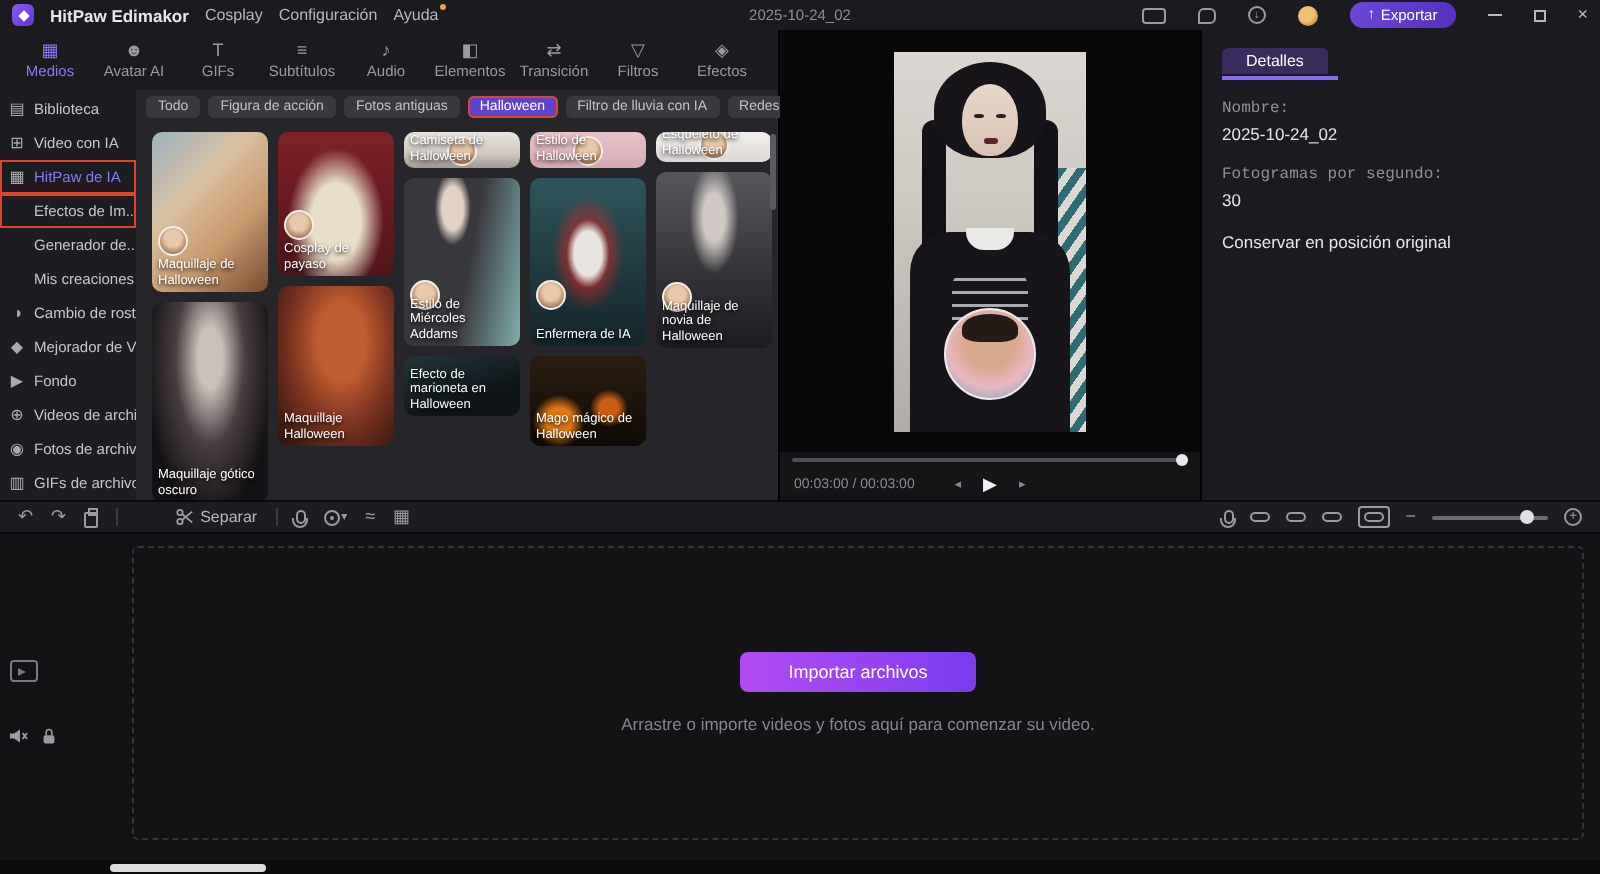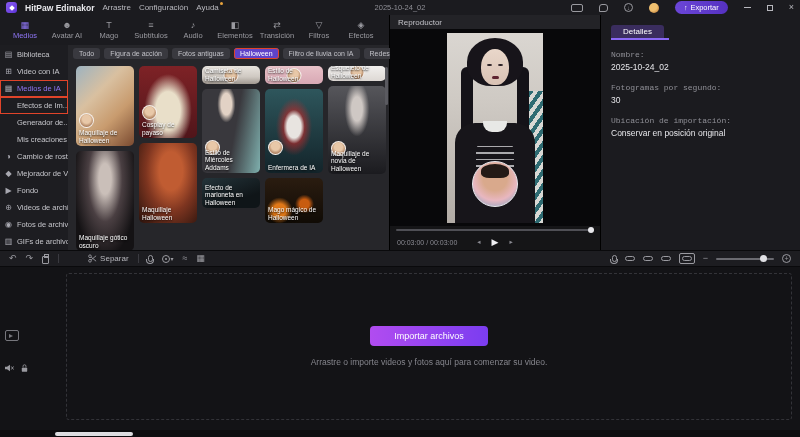--- a/index.html
+++ b/index.html
@@ -141,21 +141,21 @@
 </head>
 <body>
 
 <div id="app">
 
   <div class="titlebar">
     <span class="logo">
         <i></i>
       </span>
     <span class="app-name">HitPaw Edimakor</span>
-    <span class="menu">Arrastre</span>
+    <span class="menu">Cosplay</span>
     <span class="menu">Configuración</span>
     <span class="menu"><span>Ayuda</span><span class="dot"></span></span>
     <span class="tb-title">2025-10-24_02</span>
     <div class="tb-right">
       <span class="kb-ic"></span>
       <span class="bub-ic"></span>
       <span class="dl-ic">↓</span>
       <span class="user-ava"></span>
       <span class="export-btn">
           <span class="up">↑</span>
@@ -174,21 +174,21 @@
         <div class="tab active">
             <span class="ticon">▦</span>
             <span>Medios</span>
           </div>
         <div class="tab">
             <span class="ticon">☻</span>
             <span>Avatar AI</span>
           </div>
         <div class="tab">
             <span class="ticon">T</span>
-            <span>Mago</span>
+            <span>GIFs</span>
           </div>
         <div class="tab">
             <span class="ticon">≡</span>
             <span>Subtítulos</span>
           </div>
         <div class="tab">
             <span class="ticon">♪</span>
             <span>Audio</span>
           </div>
         <div class="tab">
@@ -214,21 +214,21 @@
           <div class="side-item">
               <span class="sicon">▤</span>
               <span>Biblioteca</span>
             </div>
           <div class="side-item">
               <span class="sicon">⊞</span>
               <span>Video con IA</span>
             </div>
           <div class="side-item annot hl-label">
               <span class="sicon">▦</span>
-              <span>Medios de IA</span>
+              <span>HitPaw de IA</span>
             </div>
           <div class="side-item indent annot">
               <span>Efectos de Im...</span>
             </div>
           <div class="side-item indent">
               <span>Generador de...</span>
             </div>
           <div class="side-item indent">
               <span>Mis creaciones</span>
             </div>
@@ -324,21 +324,20 @@
                   <span class="tlabel">Maquillaje de novia de Halloween</span>
                 </div>
             </div>
           </div>
           <div class="vscroll"></div>
         </div>
       </div>
     </div>
 
     <div class="player-panel">
-      <div class="player-header">Reproductor</div>
       <div class="stage">
         <div class="video">
           <div class="chevrons"></div>
           <div class="braid-l"></div>
             <div class="braid-r"></div>
           <div class="hair"></div>
           <div class="face">
               <span class="eye l"></span>
               <span class="eye r"></span>
               <span class="lips"></span>
@@ -370,21 +369,20 @@
       <div class="details-underline"></div>
       <div class="field">
         <div class="flabel">Nombre:</div>
         <div class="fvalue">2025-10-24_02</div>
       </div>
       <div class="field">
         <div class="flabel">Fotogramas por segundo:</div>
         <div class="fvalue">30</div>
       </div>
       <div class="field">
-        <div class="flabel">Ubicación de importación:</div>
         <div class="fvalue">Conservar en posición original</div>
       </div>
     </div>
   </div>
 
   <div class="toolbar">
     <div class="tl-left">
       <span class="gicon">↶</span>
       <span class="gicon">↷</span>
       <span class="trash-ic"></span>

